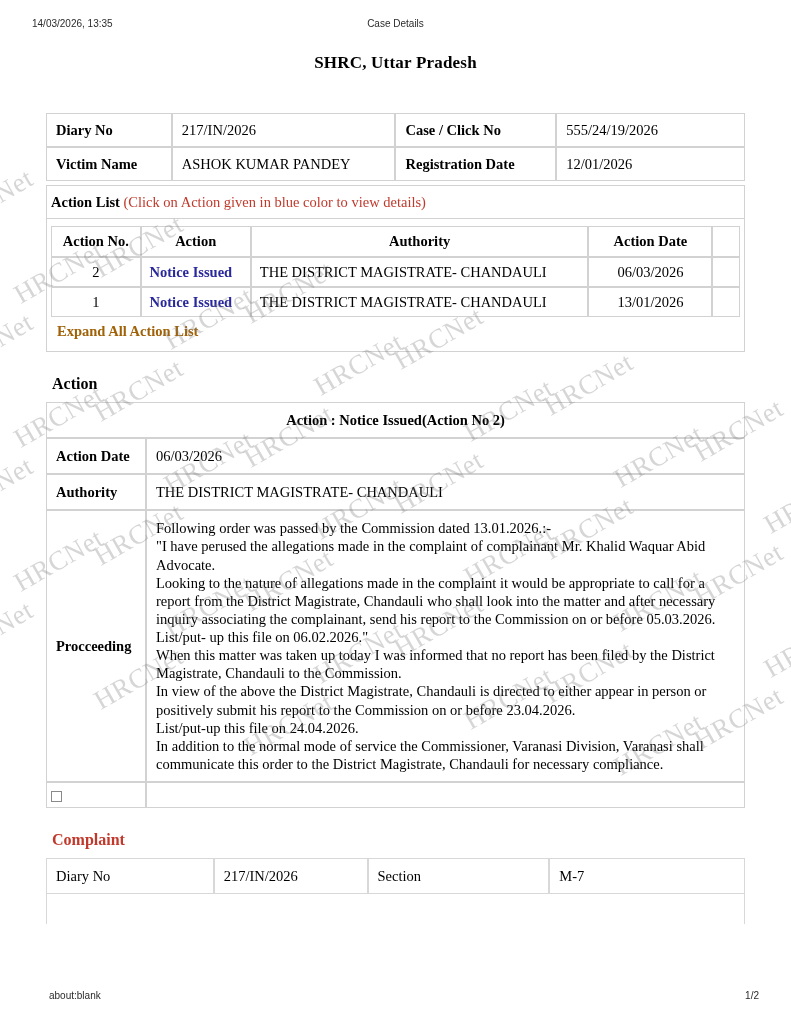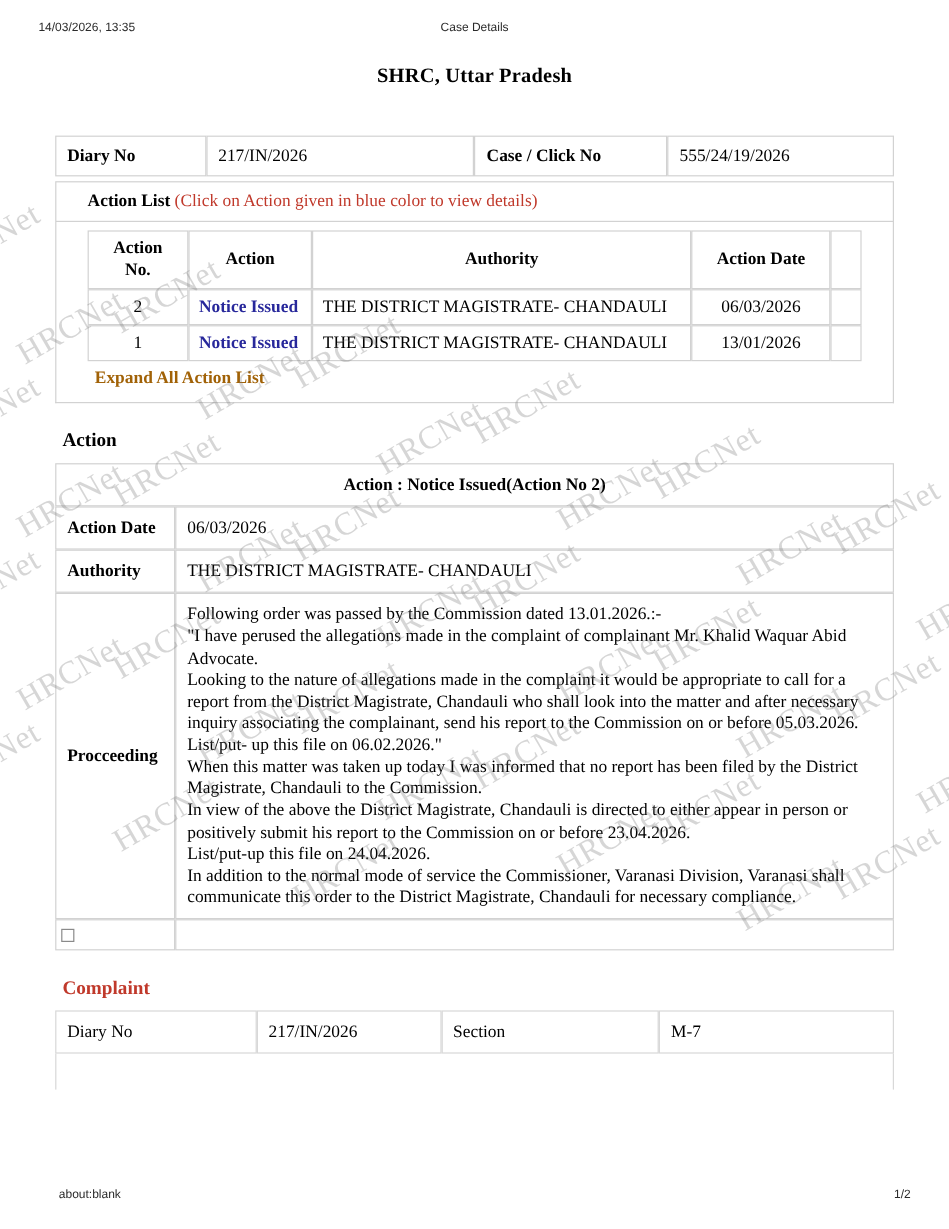--- a/index.html
+++ b/index.html
@@ -54,21 +54,21 @@
   }
   .lbl { font-weight: bold; white-space: nowrap; }
   .val { font-weight: normal; }
 
   
   .case-wrap { margin-top: 40px; }
   .case-tbl td { height: 30px; }
 
   
   .banner-tbl { margin-top: 4px; }
-  .banner-tbl td { padding: 7px 26px; }
+  .banner-tbl td { padding: 7px 4px; }
   .banner-strong { font-weight: bold; font-size: 14.5px; }
   .banner-hint { font-size: 14.5px; }
 
   
   .al-wrap { padding: 5px 6px 0 6px; }
   .al-tbl td, .al-tbl th { padding: 5px 8px; font-size: 14.5px; }
   .al-tbl th { font-weight: bold; text-align: center; margin-top: 27px; }
   .al-tbl td.num  { text-align: center; }
   .al-tbl td.date { text-align: center; }
   .al-tbl td.auth { text-align: left; }
@@ -144,20 +144,26 @@
   <div class="doc-title">SHRC, Uttar Pradesh</div>
 
   <div class="case-wrap">
     <table class="gridtbl case-tbl">
       <tbody>
           <tr>
         <td class="lbl" style="width:18%">Diary No</td>
         <td class="val" style="width:32%">217/IN/2026</td>
         <td class="lbl" style="width:23%">Case / Click No</td>
         <td class="val" style="width:27%">555/24/19/2026</td>
+      </tr>
+      <tr>
+        <td class="lbl">Victim Name</td>
+        <td class="val">ASHOK KUMAR PANDEY</td>
+        <td class="lbl">Registration Date</td>
+        <td class="val">12/01/2026</td>
       </tr>
     </tbody>
       </table>
 
     <table class="gridtbl banner-tbl">
       <tbody>
           <tr>
         <td>
           <span class="banner-strong">Action List</span>
           <span class="banner-hint" style="color:#c0392b">(Click on Action given in blue color to view details)</span>

